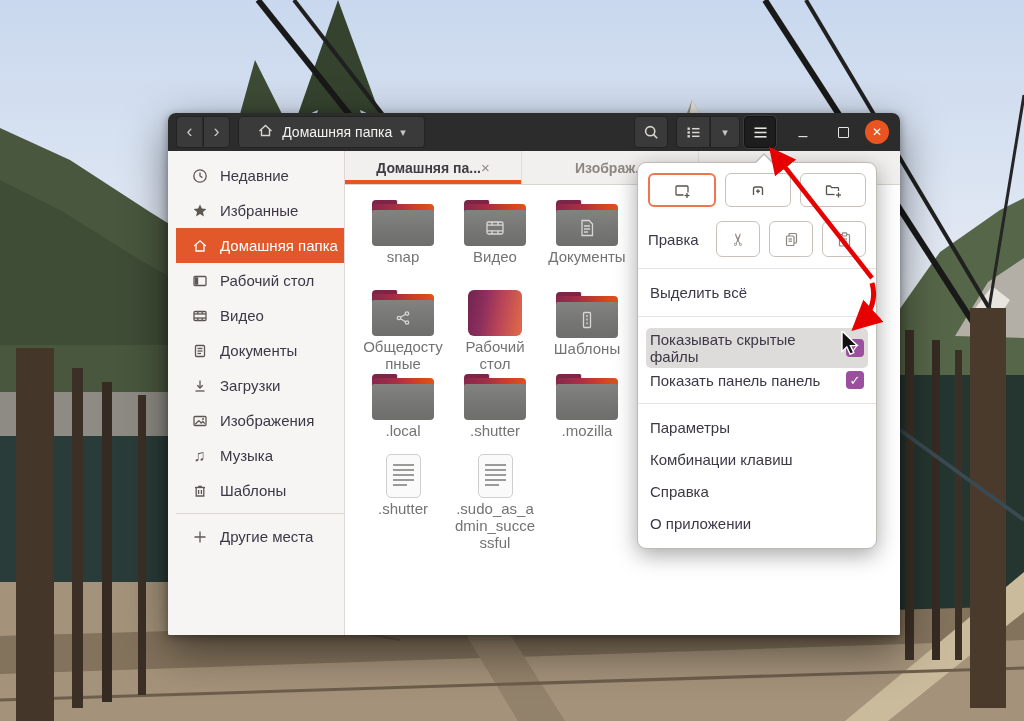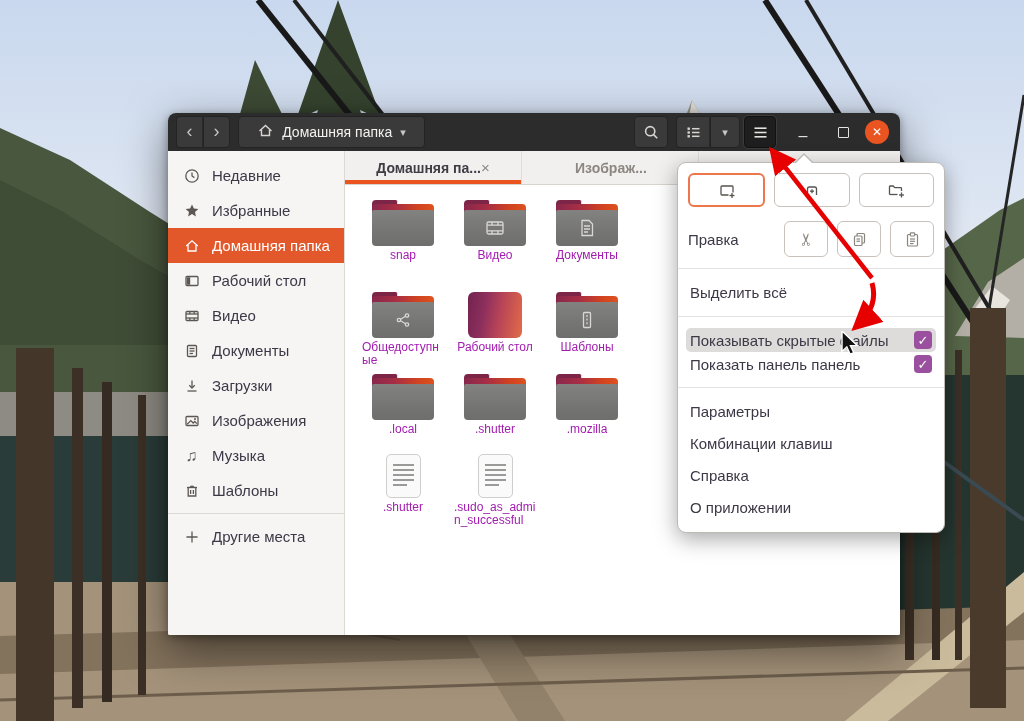--- a/index.html
+++ b/index.html
@@ -38,21 +38,21 @@
   .maximize i { display:block; width:11px; height:11px; border:1.5px solid #e6e4e1; border-radius:1px; }
   .closebtn { left:694px; width:30px; }
   .closebtn i { width:24px; height:24px; border-radius:50%; background:#E95420; color:#fff;
     font-style:normal; font-size:12px; font-weight:bold; display:flex; align-items:center; justify-content:center; }
 
   .window-body { position:relative; display:flex; height:484px; background:#fff;
     border-radius:0 0 2px 2px; overflow:hidden; }
 
   
   .sidebar { width:177px; background:#f6f5f4; border-right:1px solid #dcd8d4;
-    padding-top:7px; flex:none; }
+    padding-top:7px; flex:none;padding-left:8px; }
   .side-item { height:35px; display:flex; align-items:center; gap:12px;
     padding-left:15px; color:#3d3846; font-size:15px; cursor:default; }
   .side-item .ic { width:17px; height:17px; flex:none; display:flex; align-items:center; justify-content:center; color:#5c5752; }
   .side-item.selected { background:#E2582B; color:#fff; }
   .side-item.selected .ic { color:#fff; }
   .side-sep { height:1px; background:#dcd8d4; margin:5px 0; }
   .music-glyph { font-size:16px; line-height:1; }
 
   
   .content { position:relative; flex:1; }
@@ -65,21 +65,21 @@
   .tab .x { font-weight:normal; color:#8d8781; font-size:15px; }
   .tab.inactive { color:#8d8781; font-weight:bold; justify-content:flex-start; padding-left:53px; }
 
   
   .filegrid { position:absolute; left:0; right:0; top:34px; bottom:0; background:#fff;
     padding:13px 0 0 12px; }
   .frow { display:flex; }
   .frow.r1 { height:92px; } .frow.r2 { height:82px; } .frow.r3 { height:78px; }
   .fcell { width:92px; display:flex; flex-direction:column; align-items:center; }
   .icwrap { height:48px; display:flex; align-items:flex-end; justify-content:center; }
-  .fname { margin-top:3px; max-width:82px; font-size:12px; color:#a21caf;
+  .fname { margin-top:3px; max-width:82px; text-align:center; font-size:15px; color:#737373;
     line-height:1.12; overflow-wrap:anywhere; }
 
   .folder { position:relative; width:62px; height:46px; }
   .folder .back { position:absolute; top:4px; left:0; right:0; height:18px; border-radius:4px 4px 0 0;
     background:linear-gradient(90deg,#88284c 0%,#a72e44 38%,#d2431f 75%,#dc531f 100%); }
   .folder .tab { position:absolute; top:0; left:0; width:26px; height:8px; border-radius:4px 2px 0 0;
     background:#7d2547; }
   .folder .front { position:absolute; top:10px; left:0; right:0; bottom:0; border-radius:2px 2px 4px 4px;
     background:linear-gradient(180deg,#828280 0%,#767674 55%,#6e6e6c 100%);
     display:flex; align-items:center; justify-content:center; }
@@ -87,24 +87,24 @@
 
   .deskicon { width:54px; height:46px; border-radius:6px;
     background:linear-gradient(100deg,#73234e 0%,#8c2f5d 30%,#b84457 58%,#e26c48 100%); }
 
   .txtfile { position:relative; width:35px; height:44px; background:#fafafa;
     border:1px solid #cfcecd; border-radius:5px; padding:9px 6px 0 6px; }
   .txtfile i { display:block; height:1.5px; background:#9a9a98; margin-bottom:3.5px; }
   .txtfile i:nth-child(5) { width:70%; }
 
   
-  .menu { position:absolute; left:637px; top:162px; width:268px; z-index:50;
+  .menu { position:absolute; left:637px; top:162px; width:240px; z-index:50;
     background:#ffffff; border:1px solid #bdb9b5; border-radius:9px;
     box-shadow:0 6px 22px rgba(0,0,0,.35); padding:10px 10px 12px 10px;
-    font-size:15px; color:#3d3846;margin-left:40px; }
+    font-size:15px; color:#3d3846; }
   .menu::before { content:""; position:absolute; top:-10px; left:116px;
     border-left:10px solid transparent; border-right:10px solid transparent;
     border-bottom:10px solid #bdb9b5; }
   .menu::after { content:""; position:absolute; top:-8.5px; left:117px;
     border-left:9px solid transparent; border-right:9px solid transparent;
     border-bottom:9px solid #ffffff; }
   .mrow-new { display:flex; gap:9px; }
   .mbtn { flex:1; height:34px; background:#fff; border:1px solid #c9c2bc; border-radius:6px;
     display:flex; align-items:center; justify-content:center; color:#57534e; }
   .mbtn.focused { border:2px solid #ED764D; }

